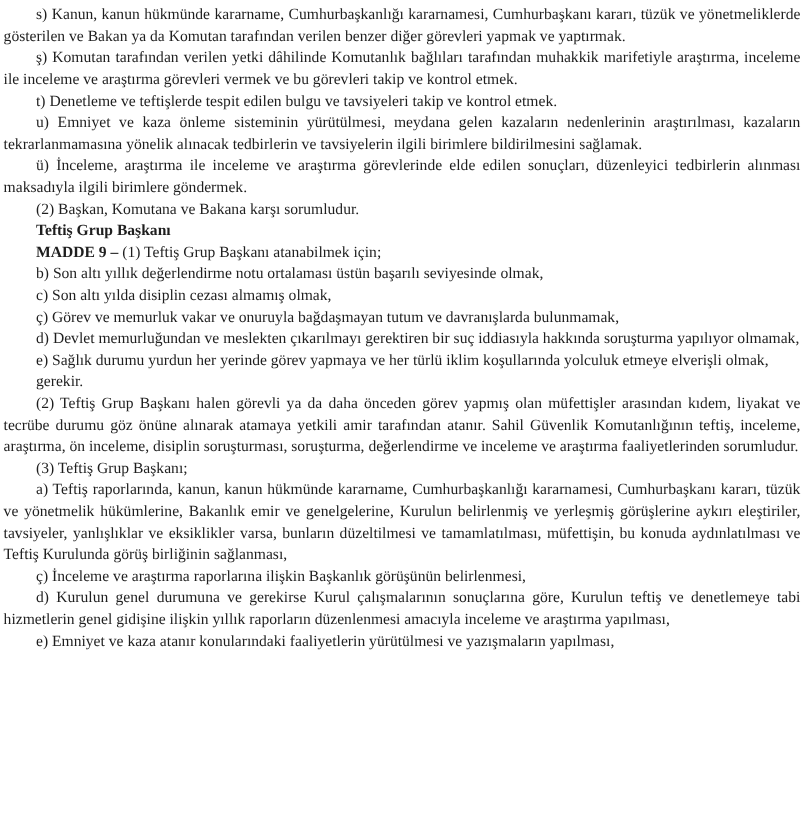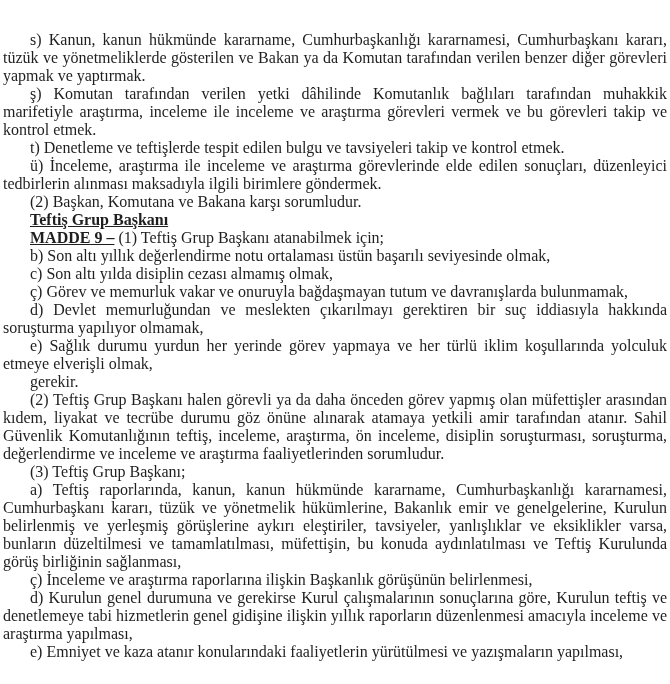--- a/index.html
+++ b/index.html
@@ -8,44 +8,44 @@
     height: 684px;
     background: #ffffff;
     overflow: hidden;
   }
   .doc {
     box-sizing: border-box;
     width: 670px;
     height: 484px;
     padding: 3px 3px 0 3px;
     font-family: "Liberation Serif", "DejaVu Serif", serif;
-    font-size: 16px;
+    font-size: 13px;
     line-height: 18px;
     color: #1e1e1e;
     text-align: justify;
-    margin-top: 28px;
   }
   .para {
     margin: 0;
     text-indent: 27px;
   }
-  .para .bp { font-weight: bold; text-decoration: underline; }
+  .para .bp { font-weight: bold; }
   .para.heading { font-weight: bold; }
 </style>
 </head>
 <body>
 
 <div class="doc">
 
     <p class="para"><b class="bp"></b><span class="bt">s) Kanun, kanun hükmünde kararname, Cumhurbaşkanlığı kararnamesi, Cumhurbaşkanı kararı, tüzük ve yönetmeliklerde gösterilen ve Bakan ya da Komutan tarafından verilen benzer diğer görevleri yapmak ve yaptırmak.</span></p>
 
     <p class="para"><b class="bp"></b><span class="bt">ş) Komutan tarafından verilen yetki dâhilinde Komutanlık bağlıları tarafından muhakkik marifetiyle araştırma, inceleme ile inceleme ve araştırma görevleri vermek ve bu görevleri takip ve kontrol etmek.</span></p>
 
     <p class="para"><b class="bp"></b><span class="bt">t) Denetleme ve teftişlerde tespit edilen bulgu ve tavsiyeleri takip ve kontrol etmek.</span></p>
 
+    <p class="para"><b class="bp"></b><span class="bt">u) Emniyet ve kaza önleme sisteminin yürütülmesi, meydana gelen kazaların nedenlerinin araştırılması, kazaların tekrarlanmamasına yönelik alınacak tedbirlerin ve tavsiyelerin ilgili birimlere bildirilmesini sağlamak.</span></p>
 
     <p class="para"><b class="bp"></b><span class="bt">ü) İnceleme, araştırma ile inceleme ve araştırma görevlerinde elde edilen sonuçları, düzenleyici tedbirlerin alınması maksadıyla ilgili birimlere göndermek.</span></p>
 
     <p class="para"><b class="bp"></b><span class="bt">(2) Başkan, Komutana ve Bakana karşı sorumludur.</span></p>
 
     <p class="para heading"><b class="bp">Teftiş Grup Başkanı</b><span class="bt"></span></p>
 
     <p class="para"><b class="bp">MADDE 9 –</b><span class="bt"> (1) Teftiş Grup Başkanı atanabilmek için;</span></p>
 
 

